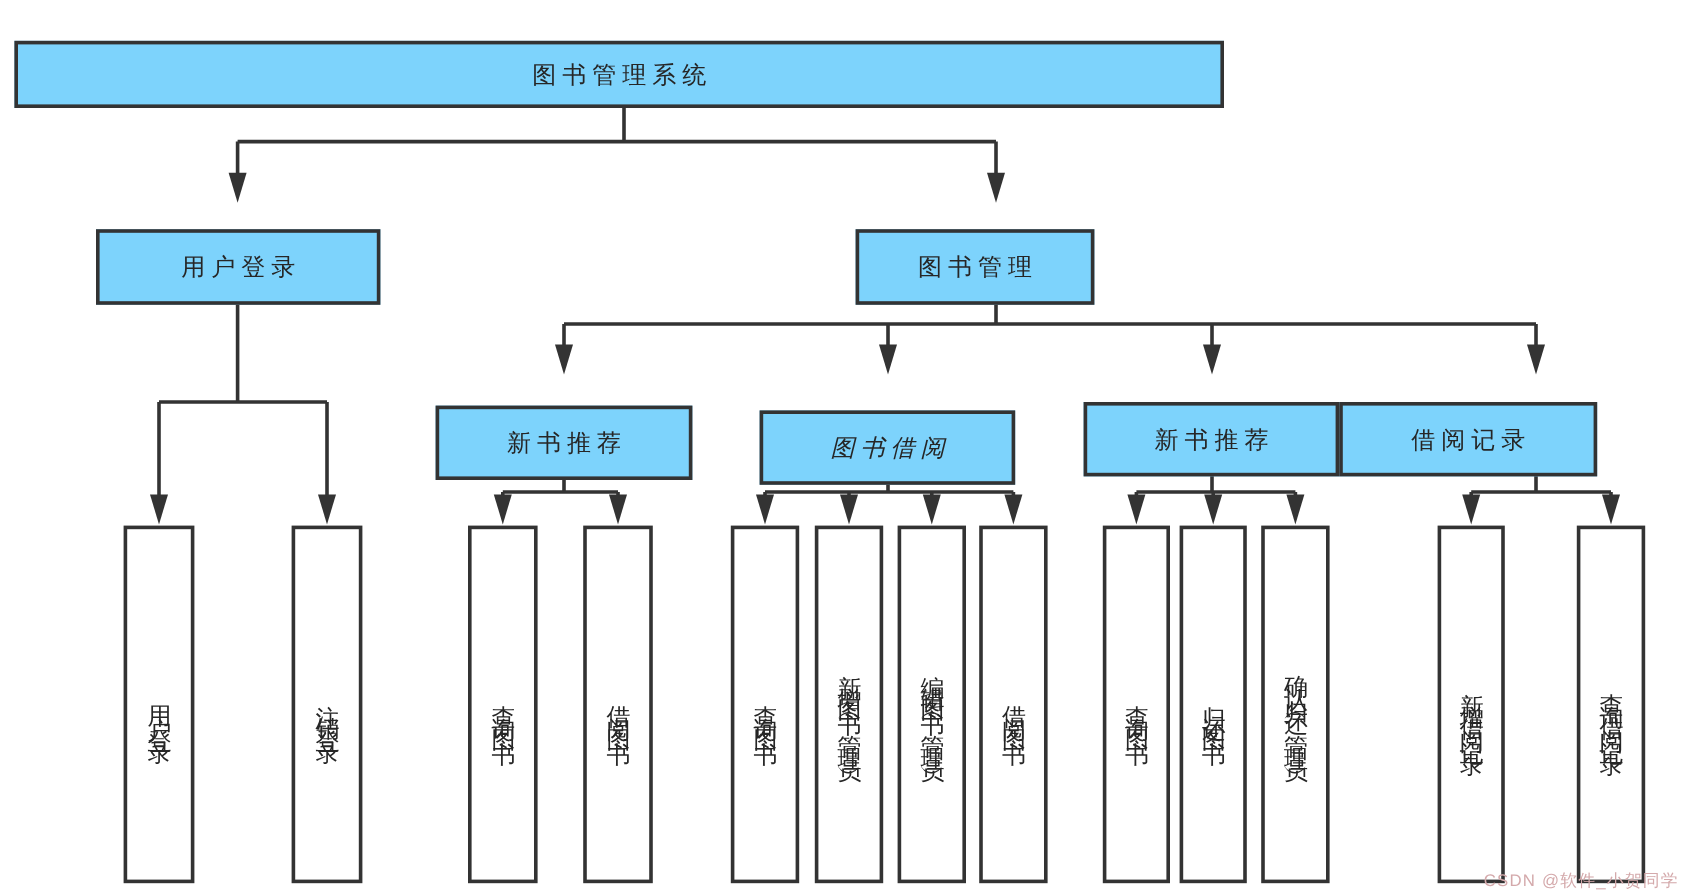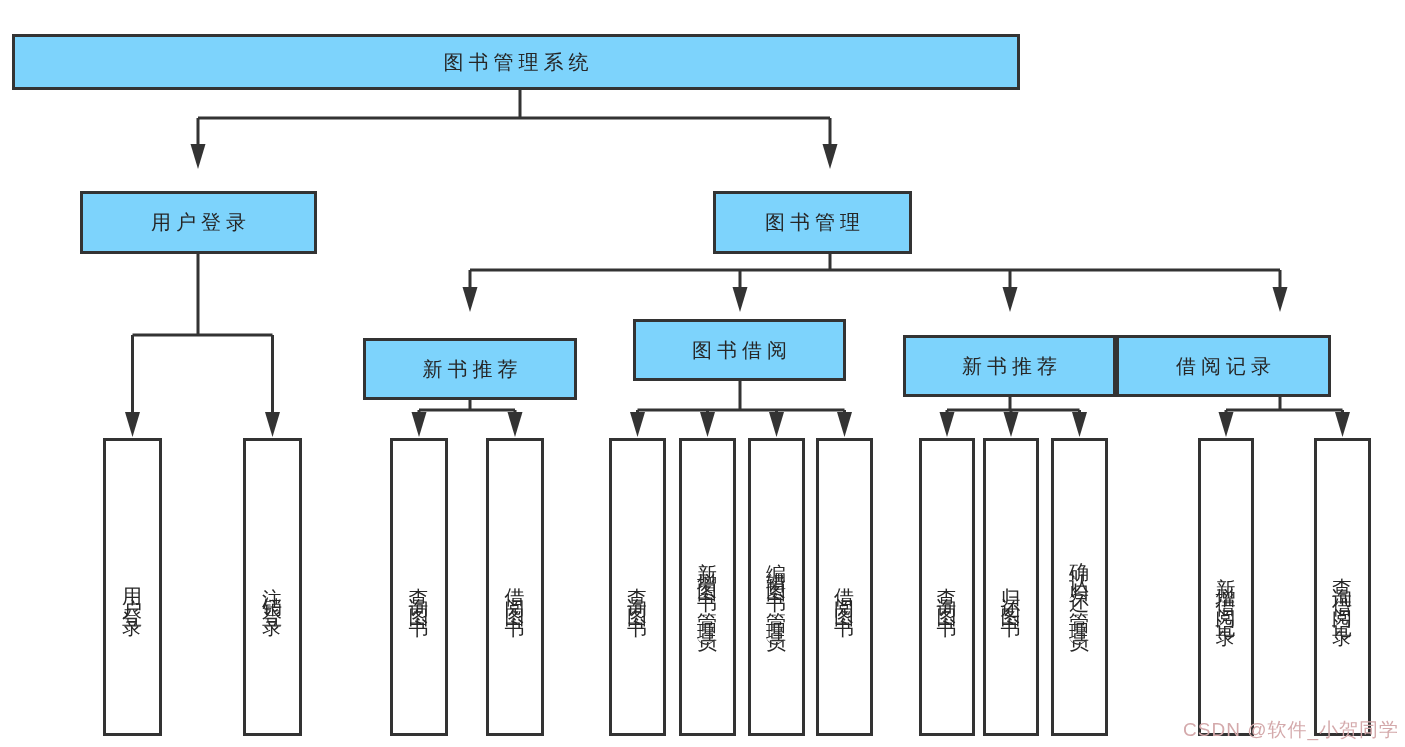--- a/index.html
+++ b/index.html
@@ -31,21 +31,21 @@
   .node-v .vtext{
     writing-mode:vertical-lr;
     text-orientation:mixed;
     letter-spacing:10px;
     line-height:1;
     margin-bottom:-10px;
     white-space:nowrap;
   }
   .watermark{
     position:absolute;right:6px;bottom:4px;
-    color:#d4a9ab;font-size:19px;letter-spacing:1px;
+    color:#d4a9ab;font-size:14px;letter-spacing:1px;
     white-space:nowrap;
   }
 </style>
 </head>
 <body>
 
 <div class="canvas">
 
   <svg class="wires" width="1405" height="747" viewBox="0 0 1405 747">
 
@@ -104,21 +104,21 @@
   <div class="node" style="left:80px;top:169px;width:237px;height:63px;">
     <span class="htext">用户登录</span>
   </div>
   <div class="node" style="left:713px;top:169px;width:199px;height:63px;">
     <span class="htext">图书管理</span>
   </div>
 
   <div class="node" style="left:363px;top:316px;width:214px;height:62px;">
     <span class="htext">新书推荐</span>
   </div>
-  <div class="node" style="left:633px;top:297px;width:213px;height:62px;">
+  <div class="node" style="left:633px;top:320px;width:213px;height:62px;font-style:italic;">
     <span class="htext">图书借阅</span>
   </div>
   <div class="node" style="left:903px;top:313px;width:213px;height:62px;">
     <span class="htext">新书推荐</span>
   </div>
   <div class="node" style="left:1116px;top:313px;width:215px;height:62px;">
     <span class="htext">借阅记录</span>
   </div>
 
   <div class="node-v" style="left:103px;top:438px;width:59px;height:298px;">

